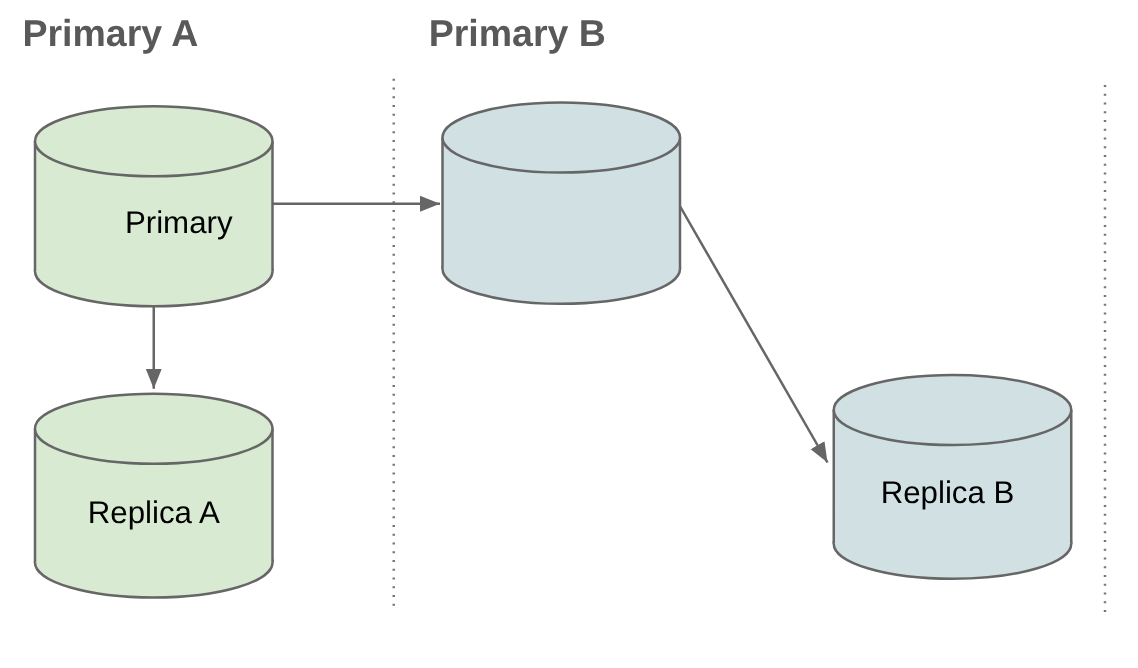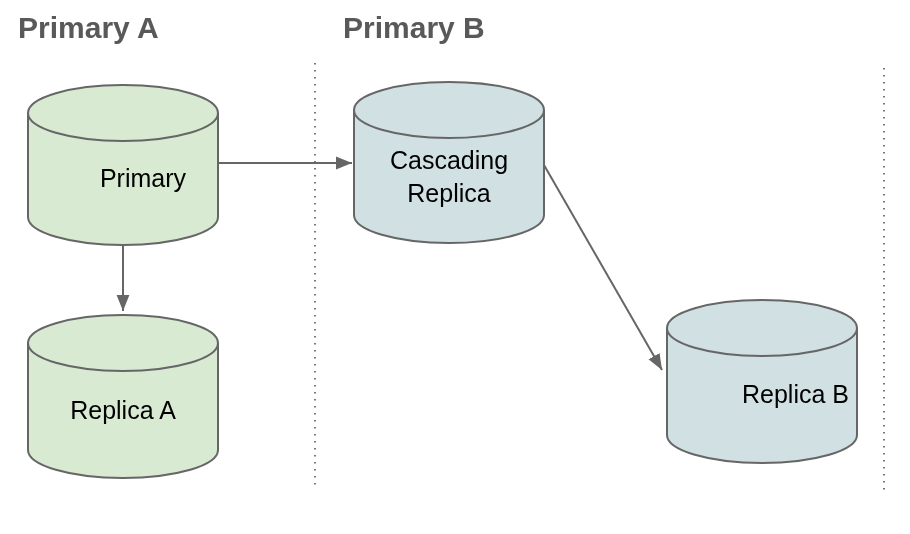--- a/index.html
+++ b/index.html
@@ -110,16 +110,15 @@
       <line class="side-line" x1="857" y1="328" x2="857" y2="435"></line>
       <ellipse class="fill-blue stroked" cx="762" cy="328" rx="95" ry="28"></ellipse>
     </g>
   </svg>
 
   <div class="region-label" style="left:18px; top:11px;">Primary A</div>
   <div class="region-label" style="left:343px; top:11px;">Primary B</div>
 
   <div class="db-label" style="left:28px; top:162px; width:230px;">Primary</div>
   <div class="db-label" style="left:28px; top:394px; width:190px;">Replica A</div>
-  <div class="db-label" style="left:369px; top:144px; width:160px;">Cascading Replica</div>
-  <div class="db-label" style="left:667px; top:378px; width:182px;text-align:right;">Replica B</div>
+  <div class="db-label" style="left:667px; top:378px; width:182px;">Replica B</div>
 
 </div>
 
 </body></html>

